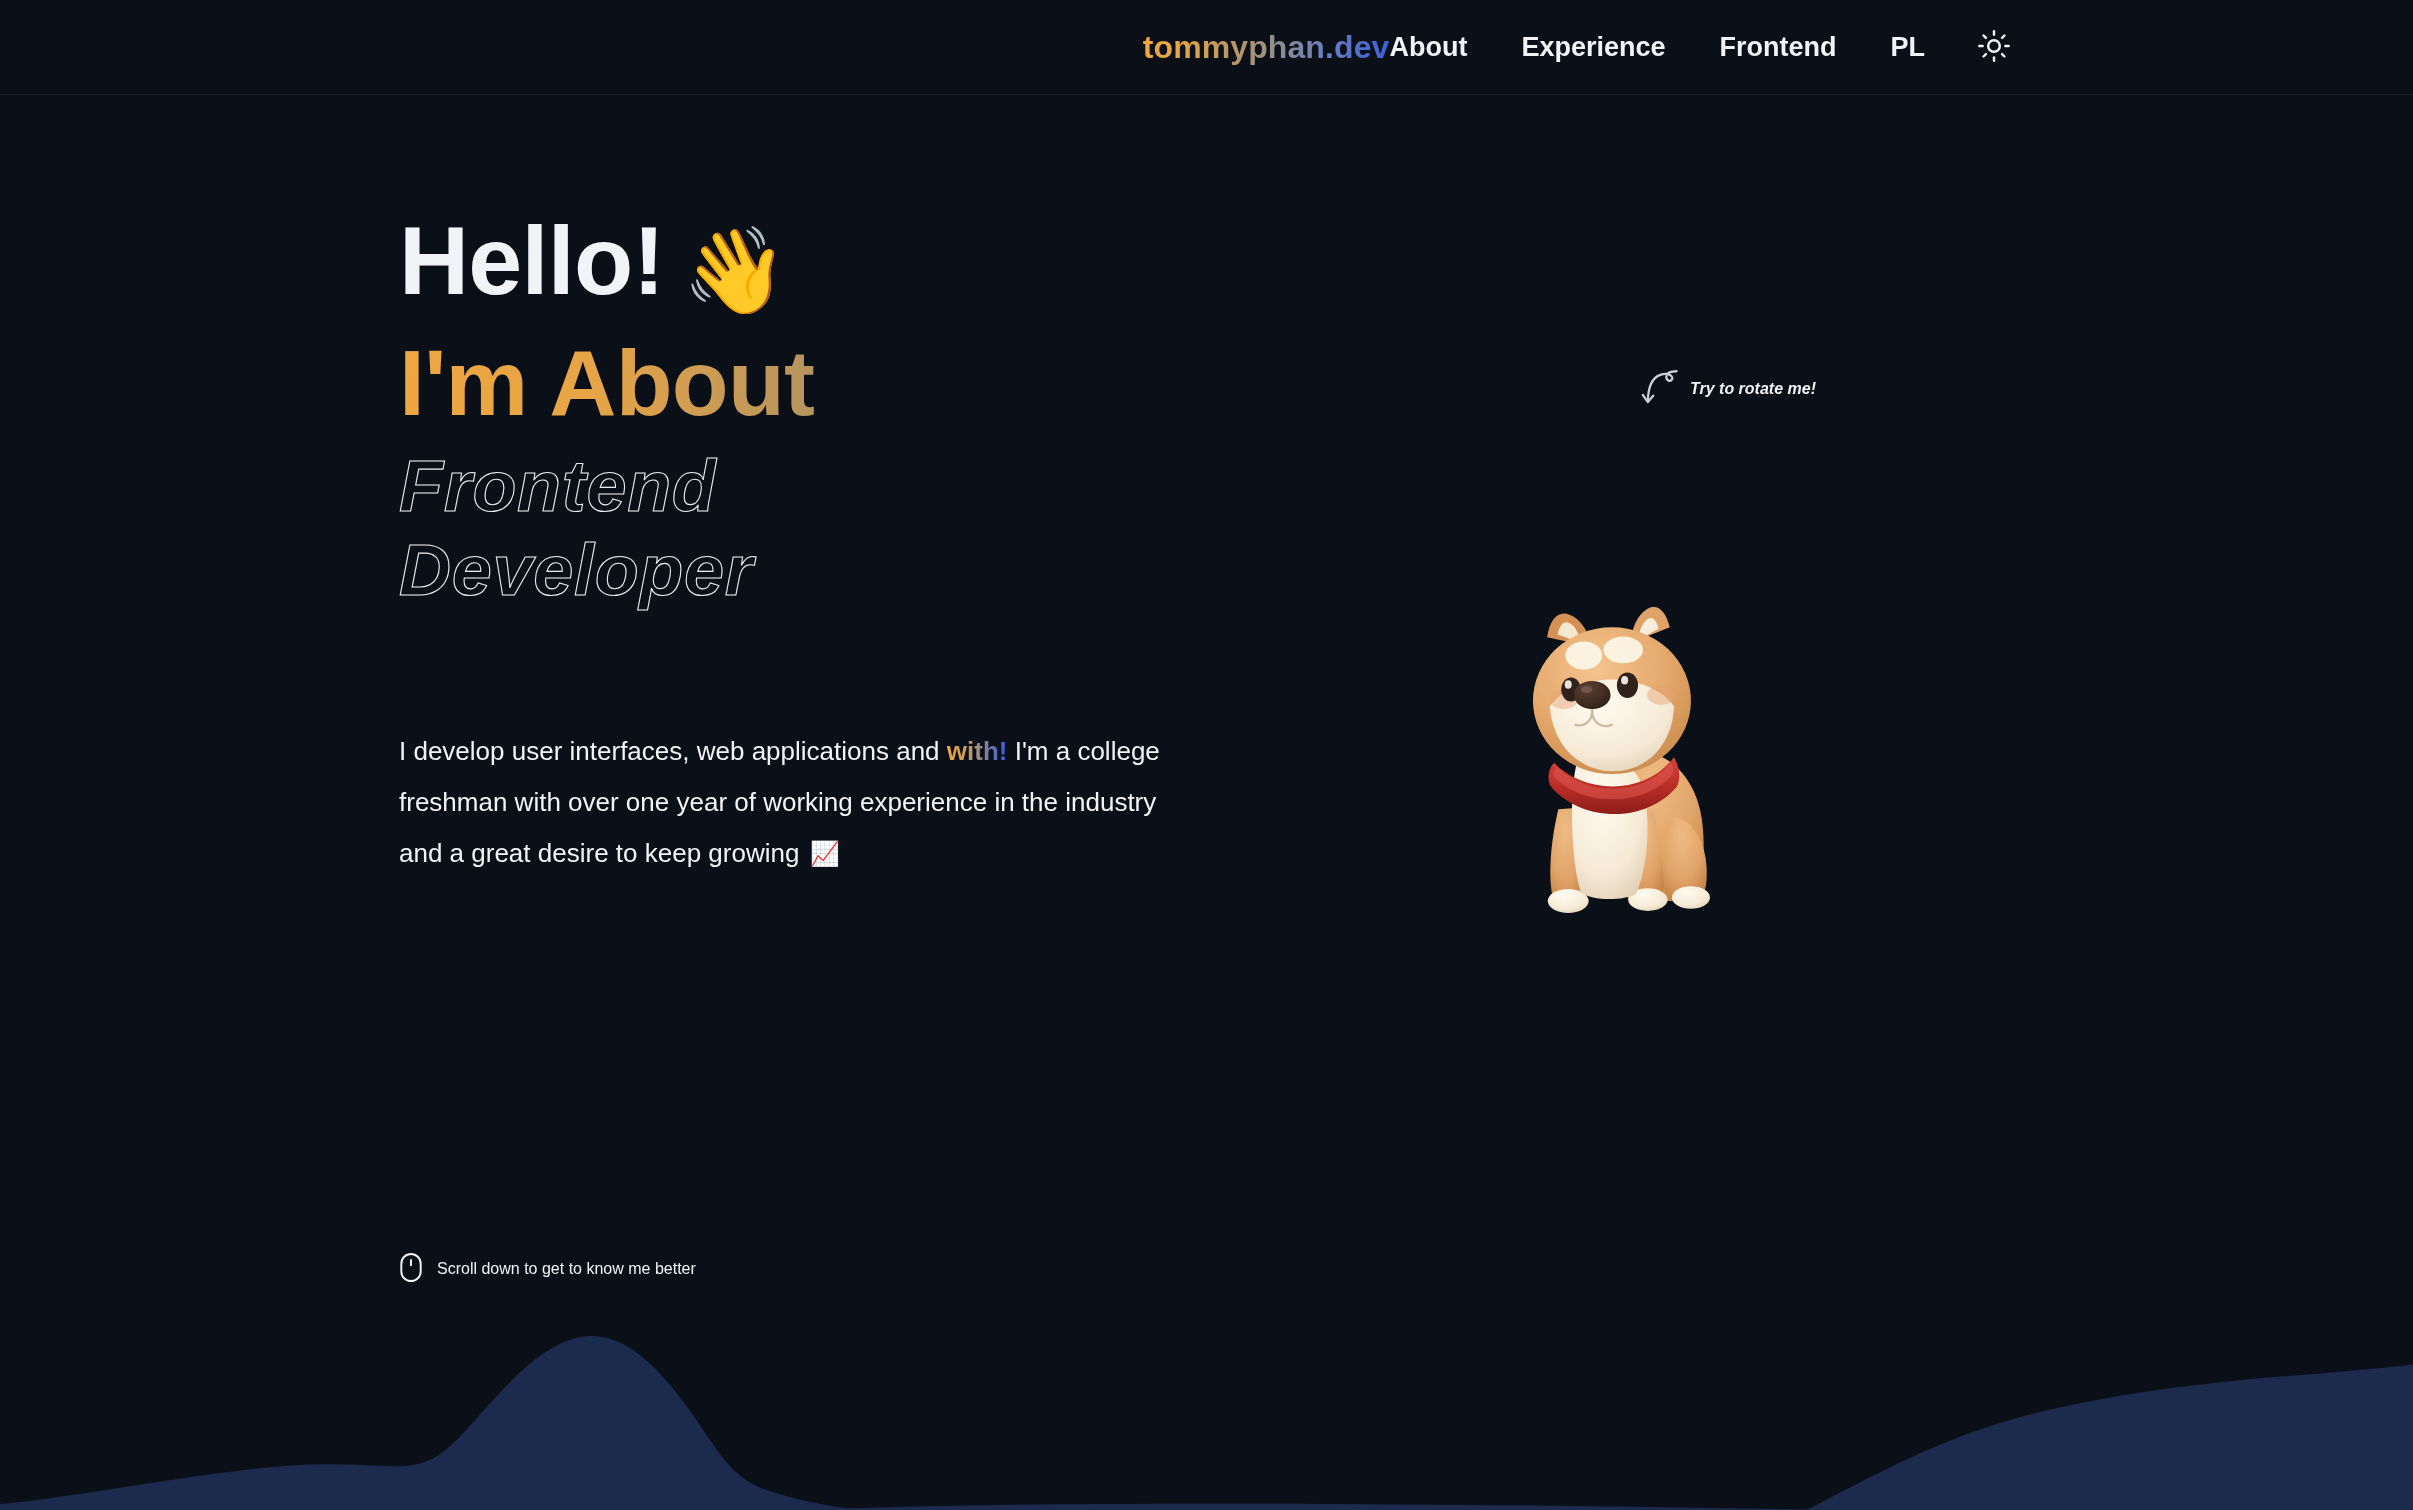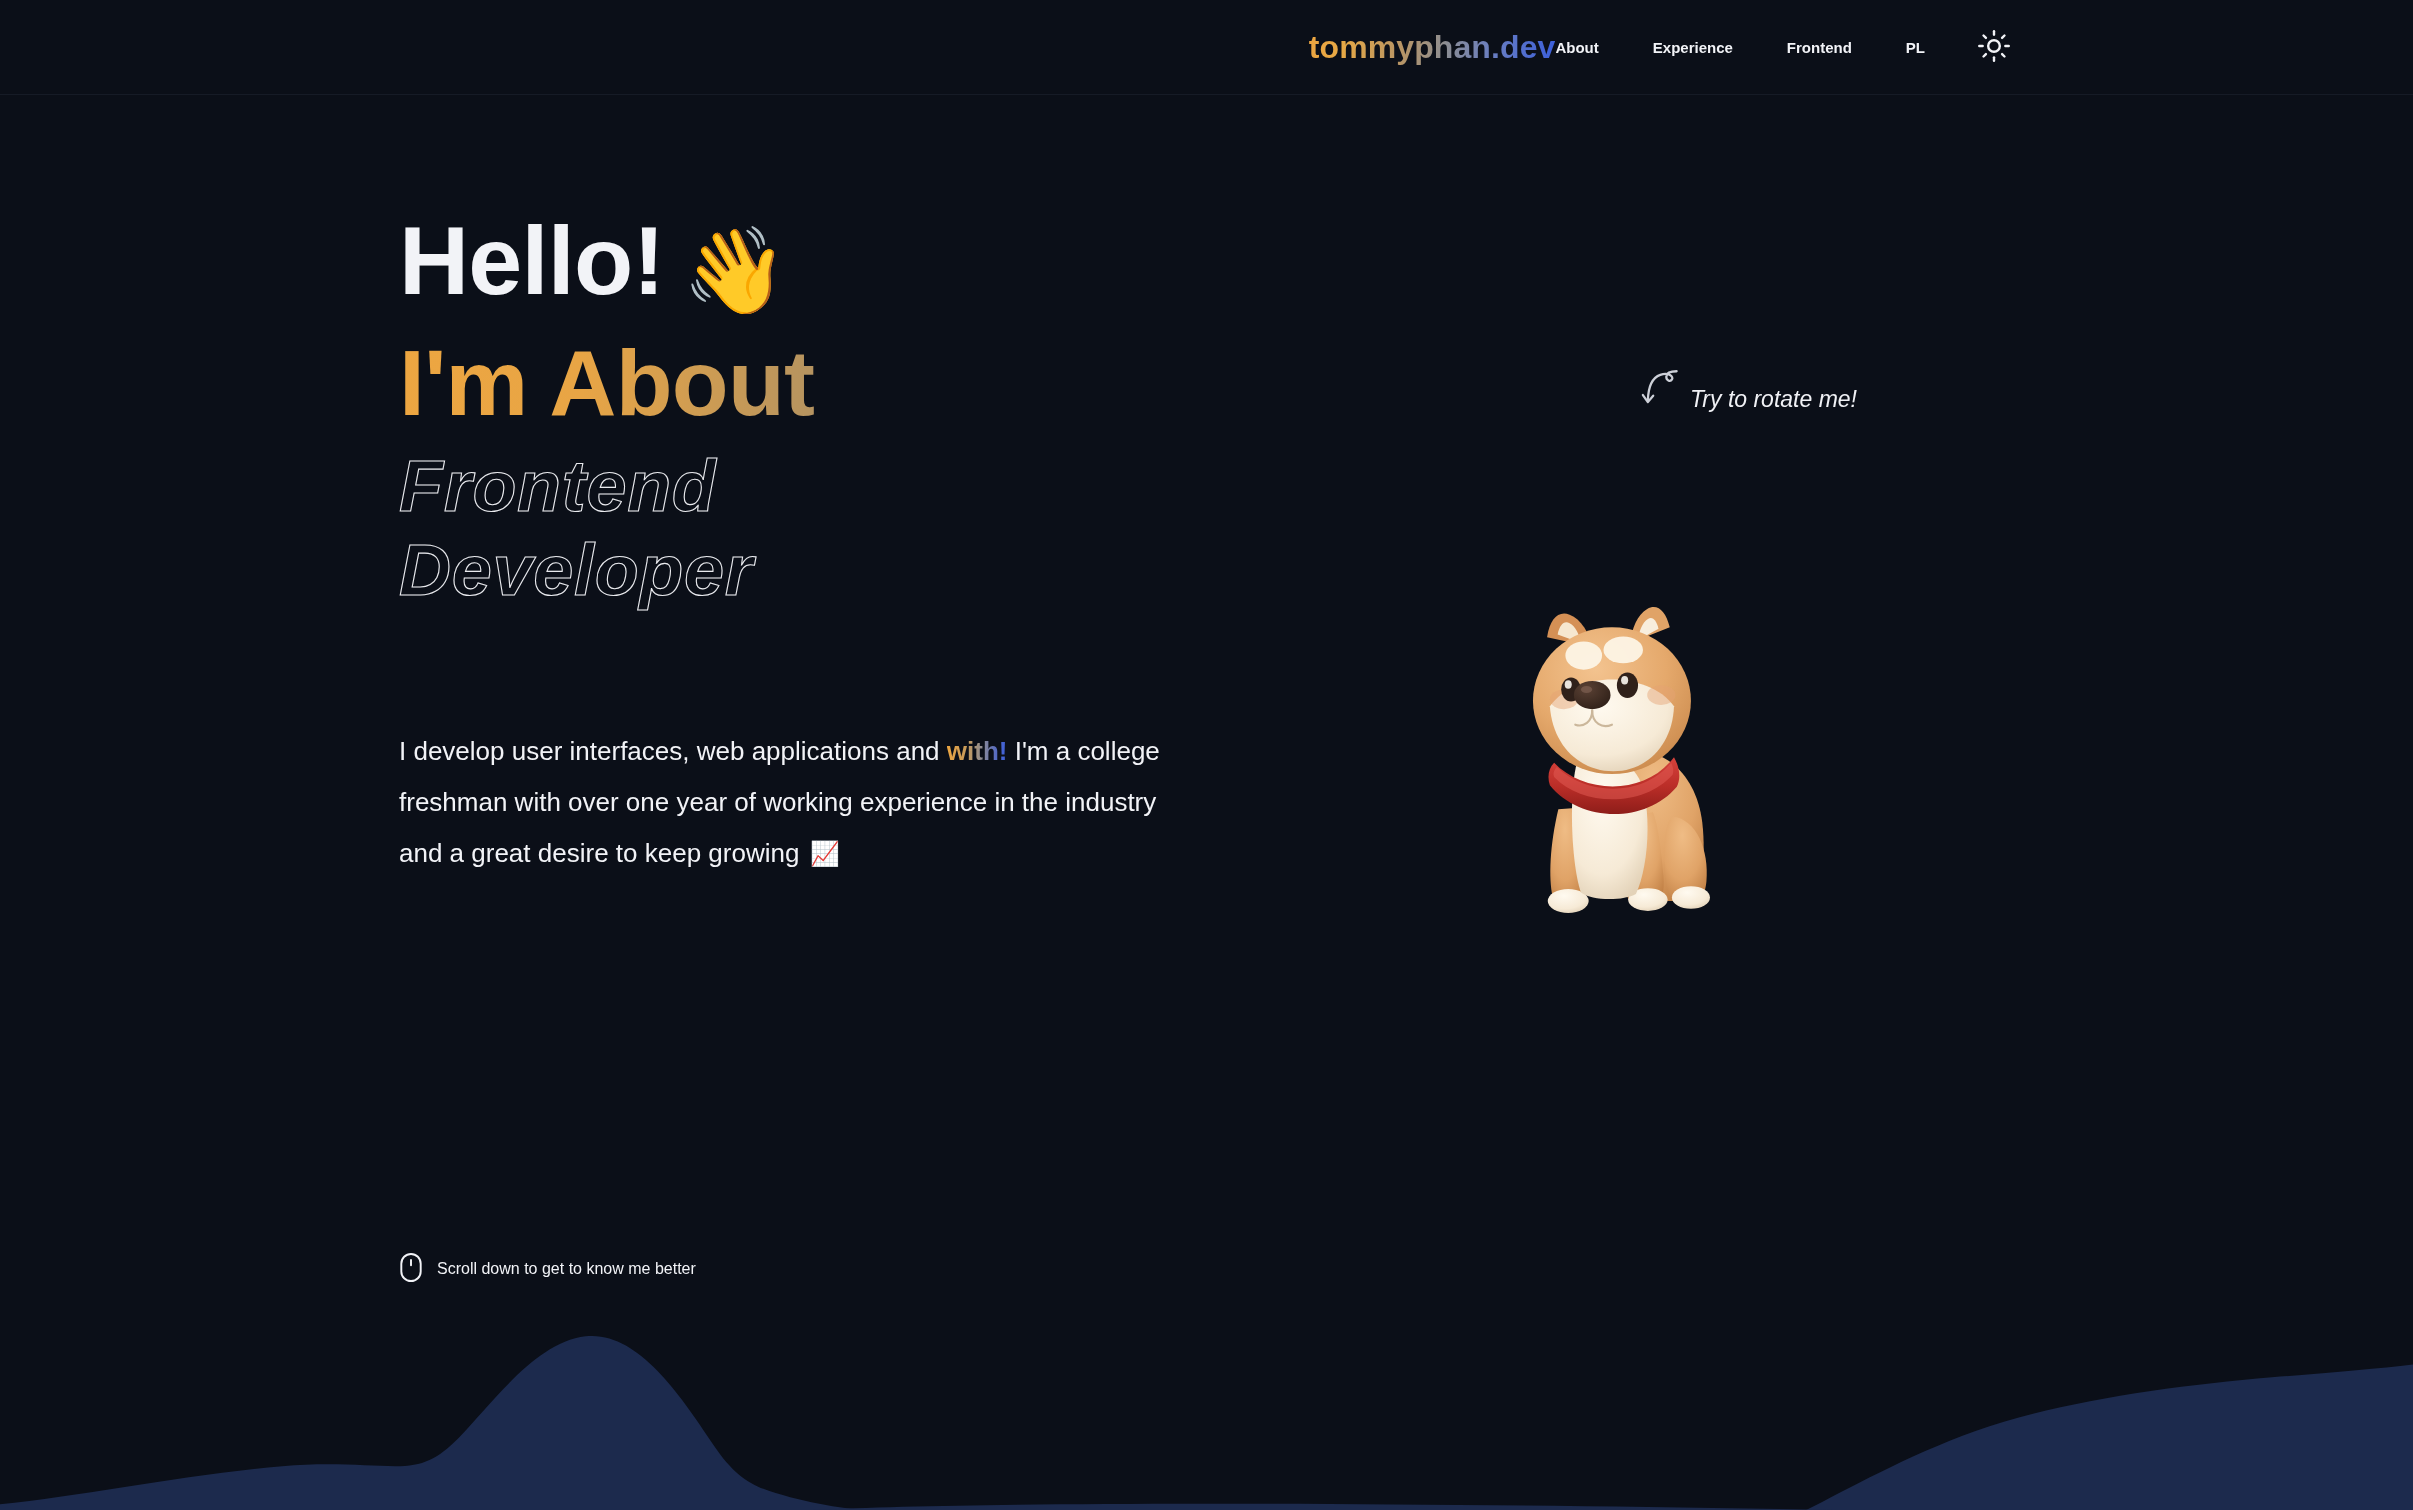--- a/index.html
+++ b/index.html
@@ -44,21 +44,21 @@
     color: transparent;
     cursor: pointer;
     white-space: nowrap;
   }
   nav.navlinks {
     display: flex;
     align-items: center;
     gap: 0;
   }
   nav.navlinks .nav-item {
-    font-size: 15px;
+    font-size: 27px;
     font-weight: 700;
     color: #f2f3f7;
     padding: 7px 0;
     margin-left: 54px;
     cursor: pointer;
     white-space: nowrap;
   }
   nav.navlinks .nav-item:first-child { margin-left: 0; }
   #theme-toggle {
     margin-left: 49px;
@@ -163,26 +163,26 @@
   
   #rotate-hint {
     position: absolute;
     left: 1639px;
     top: 272px;
     display: flex;
     align-items: flex-start;
     gap: 7px;
   }
   #rotate-hint .rotate-label {
-    font-size: 23px;
+    font-size: 16px;
     font-style: italic;
-    font-weight: 400;
+    font-weight: 700;
     color: #f0f1f5;
     white-space: nowrap;
-    margin-top: 19px;
+    margin-top: 13px;
   }
 
   #dog-wrap {
     position: absolute;
     left: 1485px;
     top: 487px;
     width: 268px;
     height: 339px;
     cursor: grab;
   }

